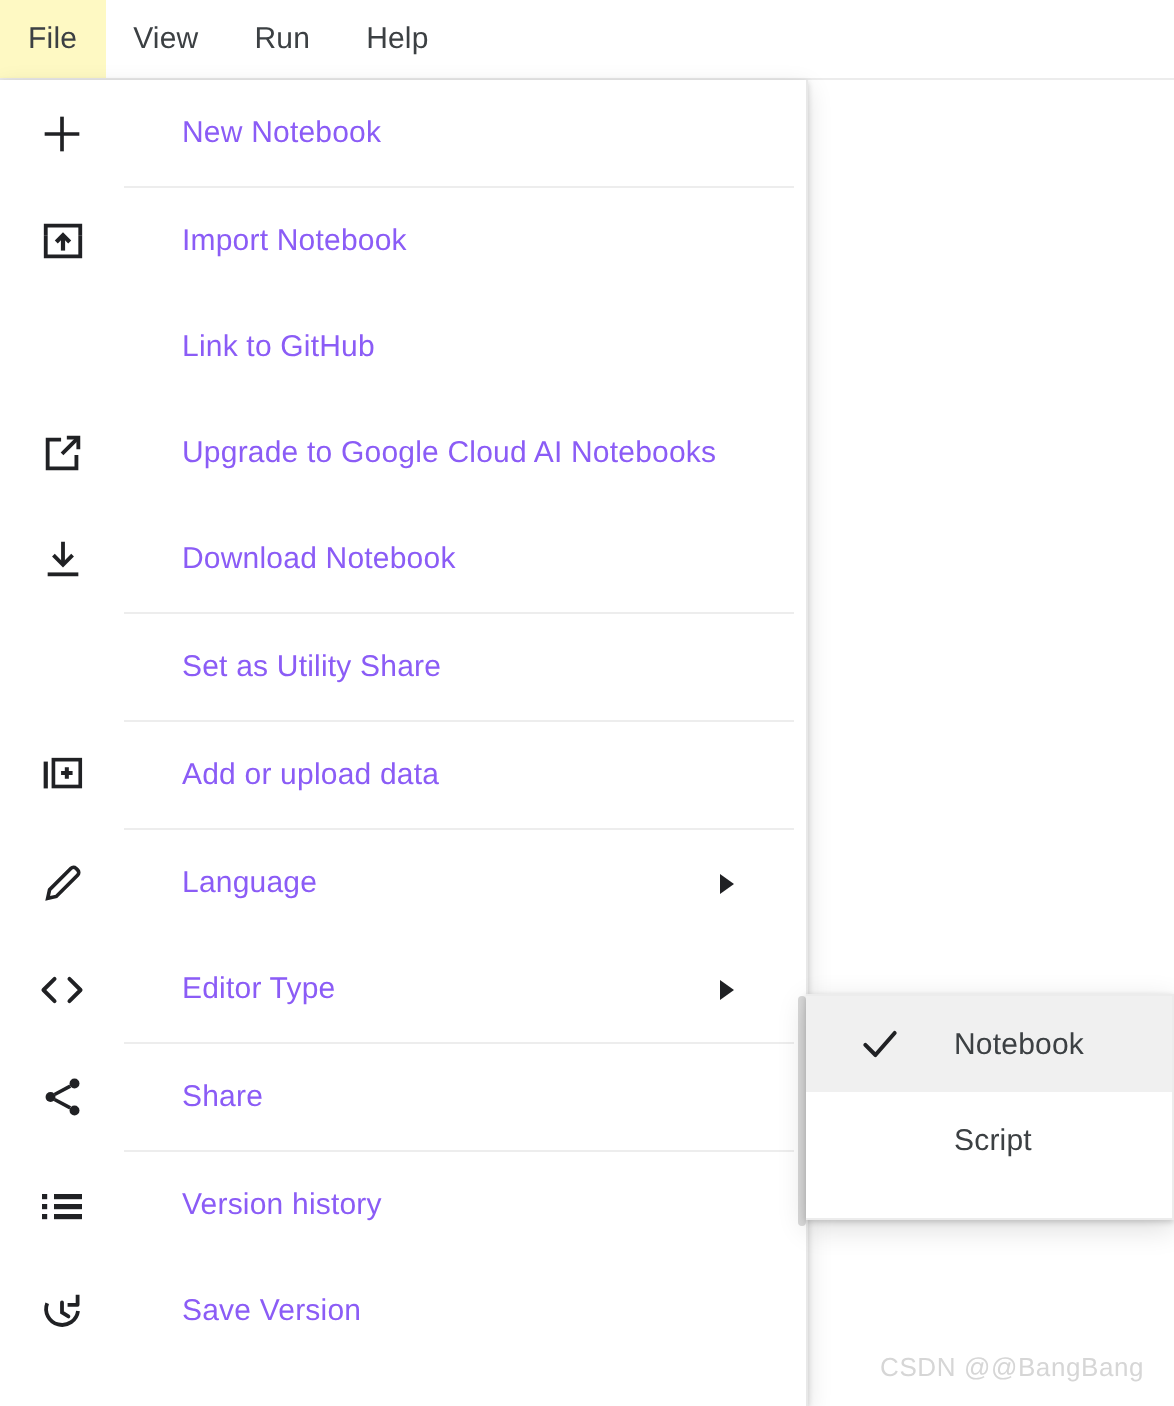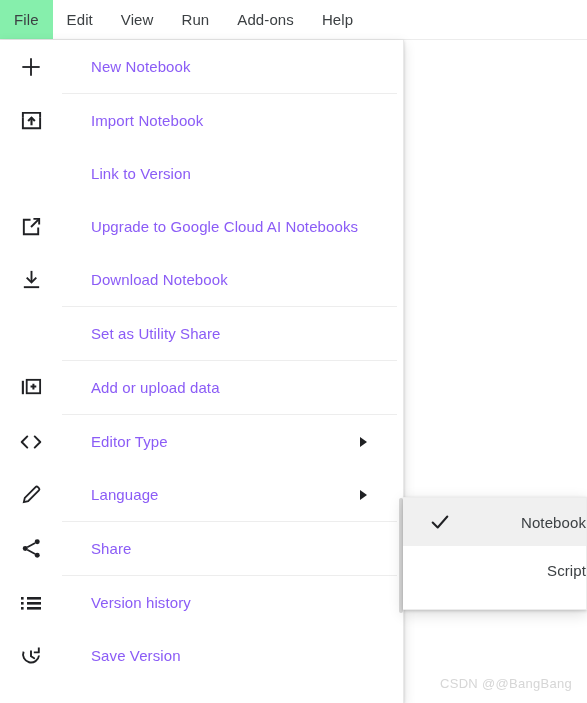--- a/index.html
+++ b/index.html
@@ -31,21 +31,21 @@
     display: flex;
     align-items: center;
     padding: 0 14px;
     font-size: 15px;
     color: #3c4043;
     letter-spacing: .1px;
     cursor: pointer;
     user-select: none;
   }
   .menubar-item.active {
-    background: #86efac;
+    background: #fef9c3;
   }
 
   
   .menu-panel {
     position: absolute;
     top: 40px;
     left: 0;
     width: 404px;
     height: 663px;
     background: #ffffff;
@@ -114,21 +114,20 @@
     border: 1px solid #ececec;
     border-left: none;
     overflow: hidden;
   }
   .submenu-item {
     display: flex;
     align-items: center;
     height: 48px;
     cursor: pointer;
     user-select: none;
-    justify-content: space-between;
   }
   .submenu-item.selected { background: #f0f0f0; }
   .smi-check {
     width: 74px;
     min-width: 74px;
     display: flex;
     align-items: center;
     justify-content: center;
     color: #202124;
   }
@@ -171,30 +170,24 @@
   }
 </style>
 </head>
 <body>
 
 <div class="menubar">
   <div class="menubar-item active">
     <span>File</span>
   </div>
   <div class="menubar-item">
-    <span>Edit</span>
-  </div>
-  <div class="menubar-item">
     <span>View</span>
   </div>
   <div class="menubar-item">
     <span>Run</span>
-  </div>
-  <div class="menubar-item">
-    <span>Add-ons</span>
   </div>
   <div class="menubar-item">
     <span>Help</span>
   </div>
 </div>
 
 <div class="menu-panel">
 
   <div class="menu-item">
     <span class="mi-icon">
@@ -214,21 +207,21 @@
           <path d="M3 9v11h18V9"></path>
         <path d="M12 17V9" stroke-width="2.2"></path>
           <path d="M8.5 12.5L12 9l3.5 3.5" stroke-width="2.2" fill="none"></path>
       </svg>
     </span>
     <span class="mi-label">Import Notebook</span>
   </div>
 
   <div class="menu-item">
     <span class="mi-icon"></span>
-    <span class="mi-label">Link to Version</span>
+    <span class="mi-label">Link to GitHub</span>
   </div>
 
   <div class="menu-item">
     <span class="mi-icon">
       <svg width="23" height="23" viewBox="0 0 24 24" fill="none" stroke="currentColor" stroke-width="2">
         <path d="M19 13v7H4V5h7"></path>
           <path d="M14 4h6v6"></path>
           <path d="M20 4l-8.5 8.5"></path>
       </svg>
     </span>
@@ -261,40 +254,40 @@
         <path d="M14 8v6M11 11h6" stroke-width="2.1"></path>
       </svg>
     </span>
     <span class="mi-label">Add or upload data</span>
   </div>
 
   <div class="separator"></div>
 
   <div class="menu-item">
     <span class="mi-icon">
-      <svg width="26" height="26" viewBox="0 0 28 24" fill="none" stroke="currentColor" stroke-width="2.1" stroke-linecap="round" stroke-linejoin="round">
-        <polyline points="10,6 4,12 10,18"></polyline>
-          <polyline points="18,6 24,12 18,18"></polyline>
-      </svg>
-    </span>
-    <span class="mi-label">Editor Type</span>
+      <svg width="23" height="23" viewBox="0 0 24 24" fill="none" stroke="currentColor" stroke-width="1.9">
+        <path d="M4 20l1-4.5L16.2 4.3a1.8 1.8 0 012.5 0l1 1a1.8 1.8 0 010 2.5L8.5 19 4 20z"></path>
+      </svg>
+    </span>
+    <span class="mi-label">Language</span>
     <span class="mi-arrow">
       <svg width="12" height="12" viewBox="0 0 12 12">
           <polygon points="3,1 10,6 3,11" fill="currentColor"></polygon>
         </svg>
     </span>
   </div>
 
   <div class="menu-item">
     <span class="mi-icon">
-      <svg width="23" height="23" viewBox="0 0 24 24" fill="none" stroke="currentColor" stroke-width="1.9">
-        <path d="M4 20l1-4.5L16.2 4.3a1.8 1.8 0 012.5 0l1 1a1.8 1.8 0 010 2.5L8.5 19 4 20z"></path>
-      </svg>
-    </span>
-    <span class="mi-label">Language</span>
+      <svg width="26" height="26" viewBox="0 0 28 24" fill="none" stroke="currentColor" stroke-width="2.1" stroke-linecap="round" stroke-linejoin="round">
+        <polyline points="10,6 4,12 10,18"></polyline>
+          <polyline points="18,6 24,12 18,18"></polyline>
+      </svg>
+    </span>
+    <span class="mi-label">Editor Type</span>
     <span class="mi-arrow">
       <svg width="12" height="12" viewBox="0 0 12 12">
           <polygon points="3,1 10,6 3,11" fill="currentColor"></polygon>
         </svg>
     </span>
   </div>
   <div class="separator"></div>
 
   <div class="menu-item">
     <span class="mi-icon">

